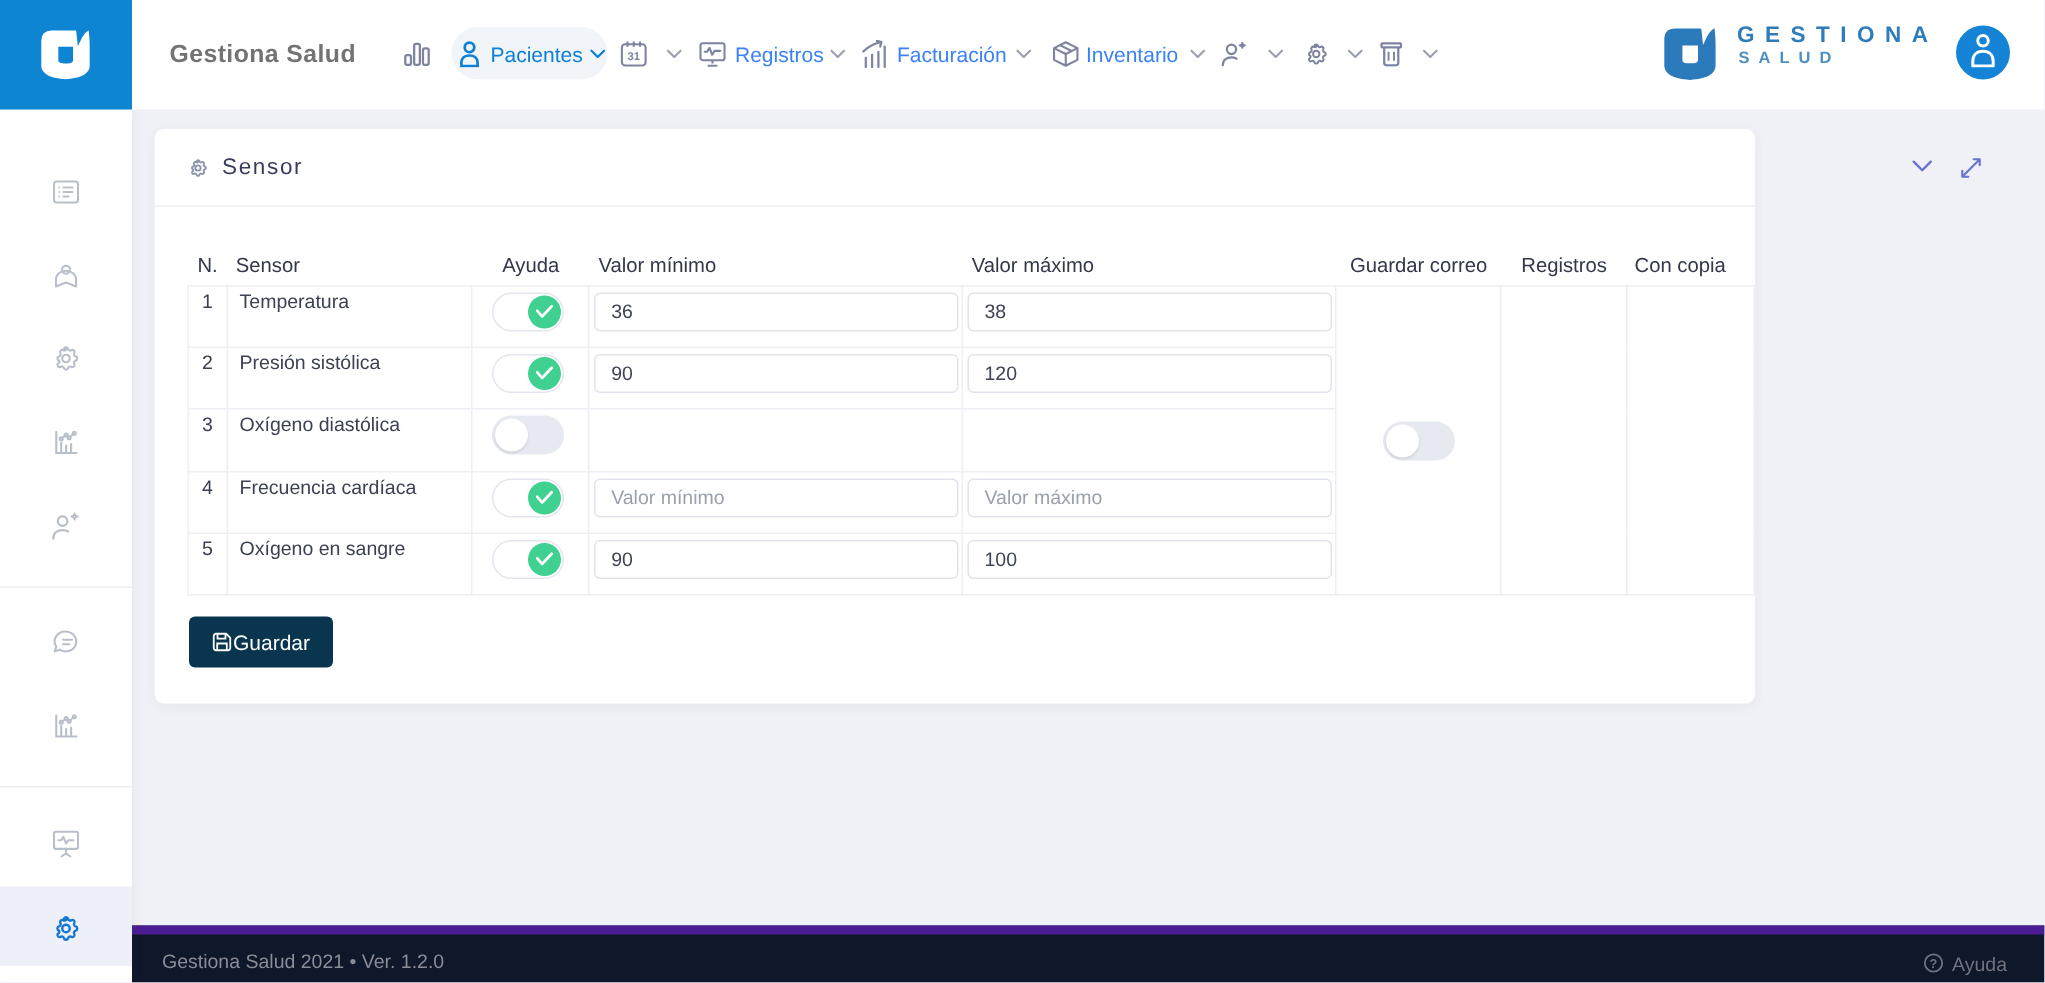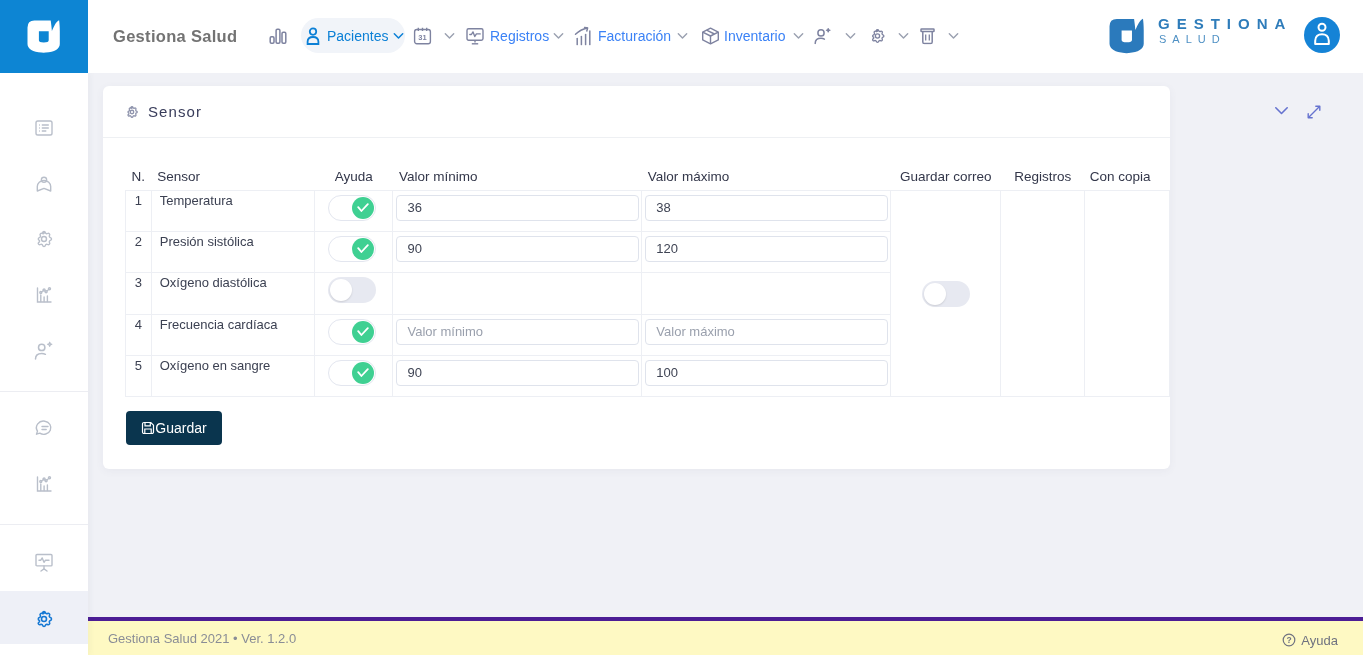--- a/index.html
+++ b/index.html
@@ -42,21 +42,21 @@
 .tog { display:inline-block; width:48px; height:26px; border-radius:13px; position:relative; margin-top:4px; margin-left:-4px; }
 .tog.on { background:#fff; border:1px solid #e3e6ef; }
 .tog.off { background:#e7e9f1; }
 .knob-on { position:absolute; right:1px; top:1px; width:22px; height:22px; border-radius:50%; background:#3fd092; }
 .knob-off { position:absolute; left:2px; top:2px; width:22px; height:22px; border-radius:50%; background:#fff; box-shadow:0 1px 2px rgba(0,0,0,.12); }
 
 
 .btn { position:absolute; left:23px; top:325px; width:96px; height:34px; background:#0a354e; border-radius:4px; color:#fff; font-size:14px; display:flex; align-items:center; justify-content:center; gap:0; }
 
 
-.footer { position:absolute; left:88px; top:617px; width:1275px; height:38px; background:#fef9c3; border-top:4px solid #4c1d95; z-index:3;text-decoration:underline; }
+.footer { position:absolute; left:88px; top:617px; width:1275px; height:38px; background:#0f172a; border-top:6px solid #4c1d95; z-index:3;text-decoration:underline; }
 .f-left { position:absolute; left:20px; top:0; height:35px; line-height:35px; font-size:13px; color:#8a8d96; }
 .f-right { position:absolute; right:25px; top:0; height:38px; display:flex; align-items:center; gap:5px; font-size:13px; color:#6f7280; }
 </style>
 </head>
 <body>
 
 <div class="topbar">
   <div class="logoblock">
     <svg class="abs" style="left:27px;top:20px" width="34" height="33" viewBox="0 0 34 33">
       <path fill="#ffffff" d="M0.5,7.4 Q0.5,0.4 7.4,0.4 L23.7,0.4 C24.3,4 24.5,7.5 24.9,10.9 C27.5,5.5 28.6,2.2 32.1,0.3 C32.5,3.3 32.8,7 32.8,10.9 L32.8,23.9 C32.8,28.8 27.5,32 18.7,32.6 L16.6,32.8 L14.5,32.6 C6,32 0.5,28.8 0.5,23.9 Z"></path>
@@ -150,21 +150,21 @@
   </svg>
   <svg class="nav-ic" style="left:948px" width="11" height="7" viewBox="0 0 11 7" fill="none" stroke="#9aa0b0" stroke-width="1.4" stroke-linecap="round" stroke-linejoin="round">
       <path d="M1.3 1.3 L5.5 5.5 L9.7 1.3"></path>
     </svg>
 
   <svg class="abs" style="left:1109px;top:18px" width="36" height="36" viewBox="0 0 34 33">
     <path fill="#2b7abc" d="M0.5,7.4 Q0.5,0.4 7.4,0.4 L23.7,0.4 C24.3,4 24.5,7.5 24.9,10.9 C27.5,5.5 28.6,2.2 32.1,0.3 C32.5,3.3 32.8,7 32.8,10.9 L32.8,23.9 C32.8,28.8 27.5,32 18.7,32.6 L16.6,32.8 L14.5,32.6 C6,32 0.5,28.8 0.5,23.9 Z"></path>
     <path fill="#ffffff" d="M11.9,11.2 h9.8 v9 c0,1.6 -1.6,2.2 -4.9,2.2 c-3.3,0 -4.9,-0.6 -4.9,-2.2 z"></path>
   </svg>
   <div class="abs" style="left:1158px;top:15px;font-size:15px;font-weight:700;color:#2e7cba;letter-spacing:7px">GESTIONA</div>
-  <div class="abs" style="left:1159px;top:33px;font-size:11px;font-weight:400;color:#4e90c4;letter-spacing:6px">SALUD</div>
+  <div class="abs" style="left:1159px;top:33px;font-size:11px;font-weight:700;color:#4e90c4;letter-spacing:6px">SALUD</div>
 
   <div class="abs" style="left:1304px;top:17px;width:36px;height:36px;border-radius:50%;background:#1583d6">
     <svg class="abs" style="left:8px;top:5px" width="20" height="23" viewBox="0 0 20 23" fill="none" stroke="#fff" stroke-width="2">
       <circle cx="10" cy="5.2" r="3.5"></circle>
       <path d="M3.2 22 v-3.2 c0-4.4 3-6.6 6.8-6.6 s6.8 2.2 6.8 6.6 V22 z" stroke-linejoin="round"></path>
     </svg>
   </div>
 </div>
 
 <div class="sidebar" id="sidebar">

